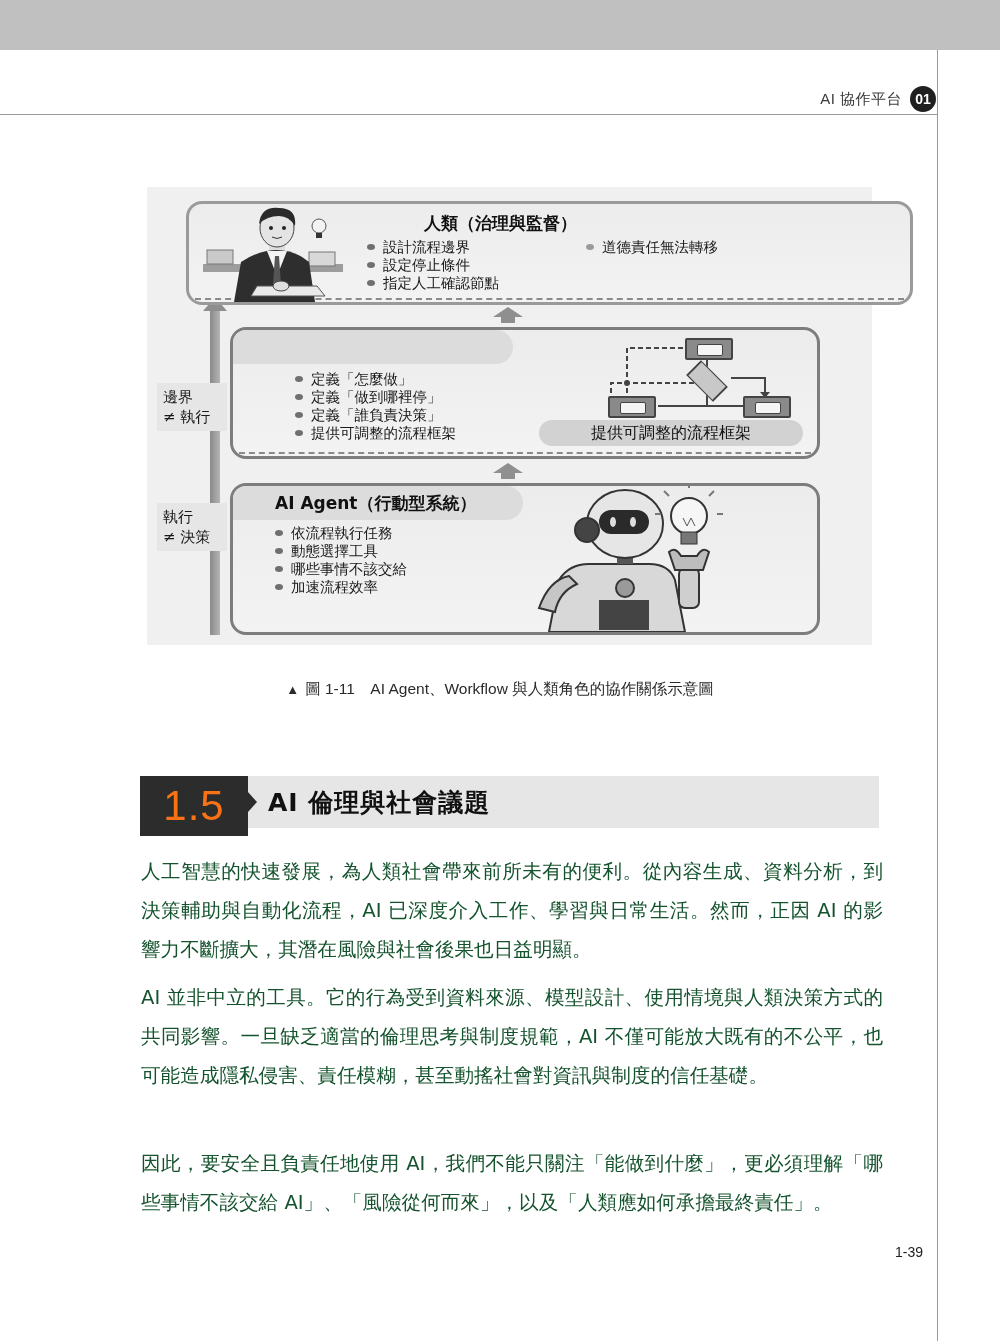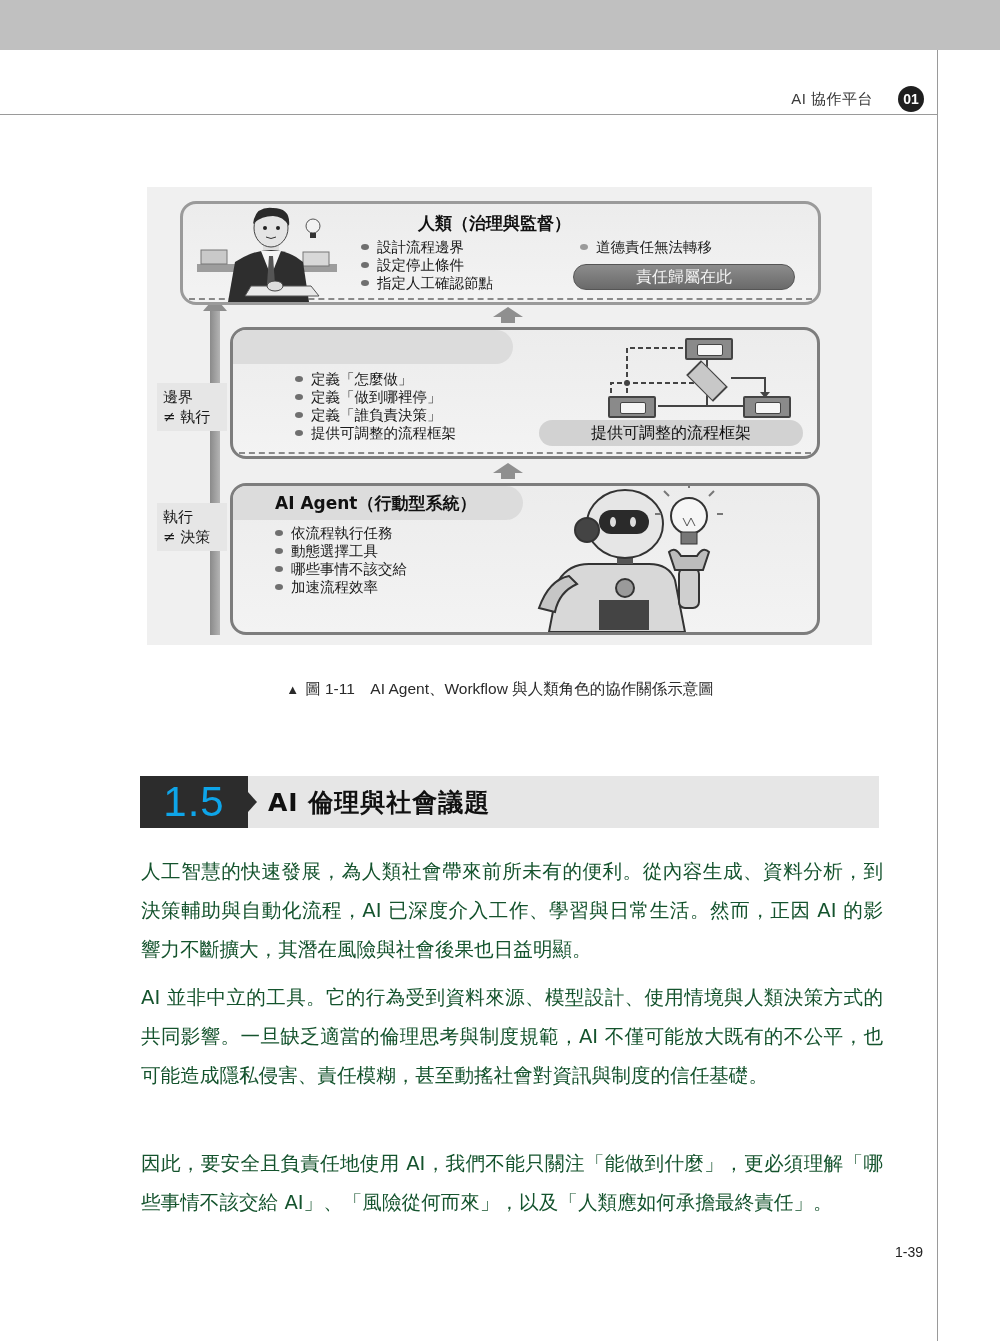--- a/index.html
+++ b/index.html
@@ -2,28 +2,28 @@
 <html><head>
 <meta charset="utf-8">
 <style>
   * { box-sizing: border-box; margin: 0; padding: 0; }
   html, body { width: 1000px; height: 1341px; background: #ffffff; overflow: hidden; }
   body { position: relative; font-family: "DejaVu Sans", "Liberation Sans", sans-serif; color: #1a1a1a; }
 
   .top-band { position: absolute; left: 0; top: 0; width: 1000px; height: 50px; background: #c0c0c0; }
   .right-rule { position: absolute; left: 937px; top: 50px; width: 1px; height: 1291px; background: #9a9a9a; }
   .header-rule { position: absolute; left: 0; top: 114px; width: 938px; height: 1px; background: #9a9a9a; }
-  .running-head { position: absolute; right: 76px; top: 86px; display: flex; align-items: center; gap: 25px; }
+  .running-head { position: absolute; right: 64px; top: 86px; display: flex; align-items: center; gap: 8px; }
   .running-head .title { font-family: "Liberation Sans", sans-serif; font-size: 15px; color: #3a3a3a; letter-spacing: 0.5px; }
   .chapter-badge { width: 26px; height: 26px; border-radius: 50%; background: #1f1f1f; color: #fff; font-family: "Liberation Sans", sans-serif; font-weight: bold; font-size: 14px; display: flex; align-items: center; justify-content: center; }
 
   
   .figure { position: absolute; left: 147px; top: 187px; width: 725px; height: 458px; background: #f0f0f0; }
   .layer { position: absolute; border: 3px solid #7d7d7d; border-radius: 16px; background: linear-gradient(#ececec, #f3f3f3); overflow: hidden; }
-  .layer.human { left: 33px; top: 14px; width: 641px; height: 104px; border-color: #9a9a9a; }
+  .layer.human { left: 39px; top: 14px; width: 727px; height: 104px; border-color: #9a9a9a; }
   .layer.workflow { left: 83px; top: 140px; width: 590px; height: 132px; }
   .layer.agent { left: 83px; top: 296px; width: 590px; height: 152px; }
   .dash-line { position: absolute; left: 6px; right: 6px; bottom: 2px; border-bottom: 2px dashed #8a8a8a; }
   .layer-title-band { position: absolute; left: 0; top: 0; height: 34px; background: #dcdcdc; border-radius: 0 17px 17px 0; }
   .layer-title { position: absolute; font-weight: bold; font-size: 17px; color: #111; white-space: nowrap; }
   .bullets { position: absolute; list-style: none; }
   .bullets li { font-size: 14.5px; line-height: 18px; color: #1a1a1a; display: flex; align-items: center; gap: 8px; white-space: nowrap; }
   .dot { width: 8px; height: 6px; border-radius: 50%; background: #6f6f6f; display: inline-block; flex: none; }
   .pill { position: absolute; border-radius: 16px; display: flex; align-items: center; justify-content: center; font-size: 16px; white-space: nowrap; }
   .pill.dark { background: linear-gradient(#8c8c8c, #6a6a6a); color: #f4f4f4; border: 1px solid #555; }
@@ -40,21 +40,21 @@
   .illus { position: absolute; }
   .fc-box { position: absolute; width: 48px; height: 22px; background: #8a8a8a; border: 2px solid #444; border-radius: 2px; }
   .fc-box::after { content: ""; position: absolute; left: 10px; top: 4px; width: 24px; height: 10px; background: #f5f5f5; border: 1px solid #444; border-radius: 2px; }
   .fc-diamond { position: absolute; width: 38px; height: 38px; background: #c8c8c8; border: 2px solid #444; transform: rotate(45deg) scaleY(0.55); }
 
   .caption { position: absolute; left: 0; width: 1000px; top: 679px; text-align: center; font-family: "Liberation Sans", sans-serif; font-size: 15.5px; color: #2a2a2a; }
   .caption .tri { font-size: 13px; margin-right: 6px; }
 
   
   .section-head { position: absolute; left: 140px; top: 776px; width: 739px; height: 52px; background: #e6e6e6; }
-  .section-num { position: absolute; left: 0; top: 0; width: 108px; height: 52px; background: #2c2c2c; color: #0ea5e9; font-family: "Liberation Sans", sans-serif; font-size: 42px; font-weight: normal; display: flex; align-items: center; justify-content: center; letter-spacing: 1px; text-align: center; }
+  .section-num { position: absolute; left: 0; top: 0; width: 108px; height: 60px; background: #2c2c2c; color: #f97316; font-family: "Liberation Sans", sans-serif; font-size: 42px; font-weight: normal; display: flex; align-items: center; justify-content: center; letter-spacing: 1px; text-align: center; }
   .section-notch { position: absolute; left: 108px; top: 16px; width: 0; height: 0; border-top: 10px solid transparent; border-bottom: 10px solid transparent; border-left: 9px solid #2c2c2c; }
   .section-title { position: absolute; left: 128px; top: 10px; font-size: 25px; font-weight: bold; color: #111; letter-spacing: 1px; }
 
   .body-text { position: absolute; left: 141px; width: 742px; font-size: 19.6px; line-height: 39px; color: #14532d; text-align: justify; }
   .page-num { position: absolute; left: 895px; top: 1244px; font-family: "Liberation Sans", sans-serif; font-size: 14px; color: #222; }
 </style>
 </head>
 <body>
 
 <div class="top-band"></div>
@@ -114,21 +114,20 @@
           <span class="dot"></span>
           <span>指定人工確認節點</span>
         </li>
     </ul>
     <ul class="bullets" style="left:397px; top:34px;">
       <li>
           <span class="dot" style="background:#9a9a9a;"></span>
           <span>道德責任無法轉移</span>
         </li>
     </ul>
-    <div class="pill dark" style="left:390px; top:60px; width:222px; height:26px;">責任歸屬在此</div>
   </div>
 
   <div class="up-arrow" style="left:346px; top:120px;">
       <div class="head"></div>
       <div class="shaft"></div>
     </div>
 
   <div class="layer workflow">
     <div class="layer-title-band" style="width:280px;"></div>
     <div class="dash-line"></div>

